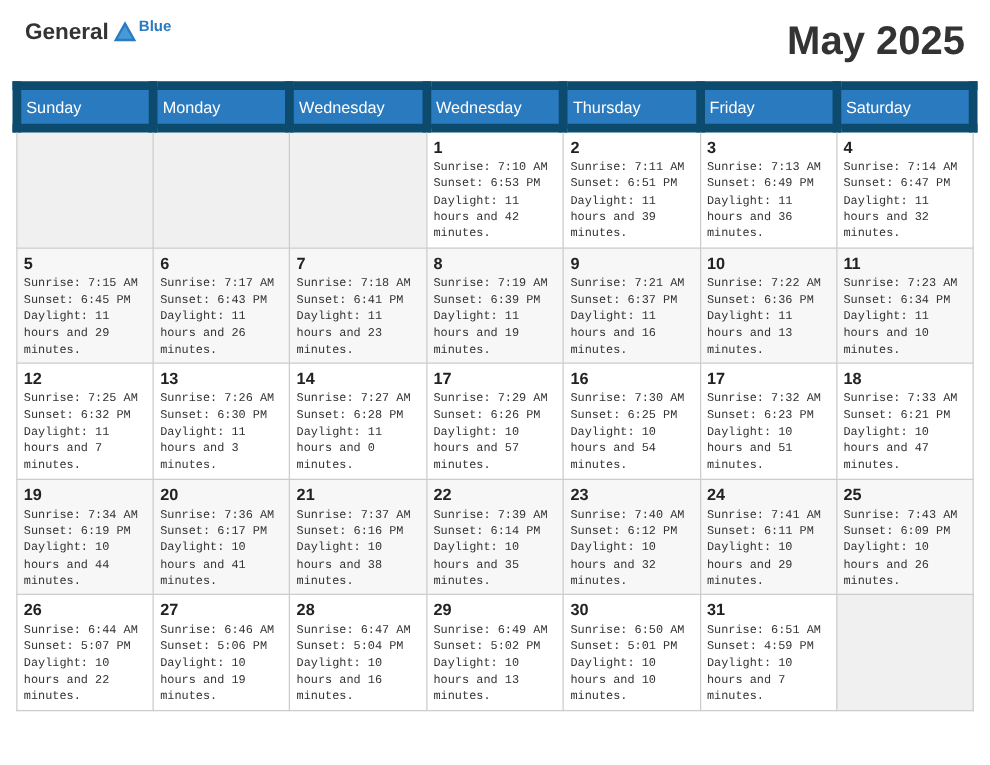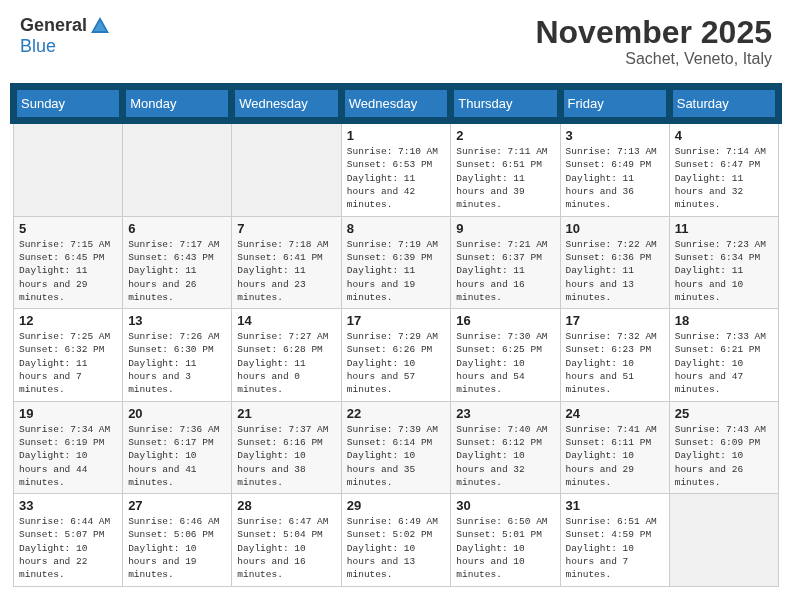--- a/index.html
+++ b/index.html
@@ -17,22 +17,22 @@
       margin-bottom: 10px;
       padding: 5px 10px;
     }
     .logo-text-general {
       font-size: 18px;
       font-weight: bold;
       color: #333;
       line-height: 1.1;
     }
     .logo-text-blue {
-      font-size: 18px;
-      font-weight: normal;
+      font-size: 12px;
+      font-weight: bold;
       color: #2a7abf;
       line-height: 1.1;
     }
     .logo-icon {
       width: 22px;
       height: 22px;
       margin-left: 2px;
     }
     .title-block {
       text-align: right;
@@ -84,21 +84,21 @@
       font-size: 9.5px;
       color: #333;
       line-height: 1.4;
       font-family: Liberation Mono, monospace;
     }
     .empty-cell {
       background: #f0f0f0 !important;
     }
     .logo-wrapper {
       display: flex;
-      flex-direction: column;
+      flex-direction: row;
       align-items: flex-start;
     }
     .logo-line1 {
       display: flex;
       align-items: center;
     }
   </style>
 </head>
 <body>
 
@@ -107,22 +107,21 @@
     <div class="logo-line1">
       <span class="logo-text-general">General</span>
       <svg class="logo-icon" viewBox="0 0 22 22">
         <polygon points="11,2 20,18 2,18" fill="#2a7abf"></polygon>
         <polygon points="11,6 17,16 5,16" fill="#5ab0e8" opacity="0.6"></polygon>
       </svg>
     </div>
     <span class="logo-text-blue">Blue</span>
   </div>
   <div class="title-block">
-    <div class="month-title">November 2025</div>
-    <div class="location-title">Sachet, Veneto, Italy</div>
+    <div class="month-title">May 2025</div>
   </div>
 </div>
 
 <table class="calendar">
   <thead>
     <tr>
     <th>Sunday</th>
         <th>Monday</th>
         <th>Wednesday</th>
         <th>Wednesday</th>
@@ -238,21 +237,21 @@
           <div class="day-number">24</div>
           <div class="day-info">Sunrise: 7:41 AM<br>Sunset: 6:11 PM<br>Daylight: 10 hours and 29 minutes.</div>
         </td>
         <td>
           <div class="day-number">25</div>
           <div class="day-info">Sunrise: 7:43 AM<br>Sunset: 6:09 PM<br>Daylight: 10 hours and 26 minutes.</div>
         </td>
       </tr>
       <tr>
         <td>
-          <div class="day-number">33</div>
+          <div class="day-number">26</div>
           <div class="day-info">Sunrise: 6:44 AM<br>Sunset: 5:07 PM<br>Daylight: 10 hours and 22 minutes.</div>
         </td>
         <td>
           <div class="day-number">27</div>
           <div class="day-info">Sunrise: 6:46 AM<br>Sunset: 5:06 PM<br>Daylight: 10 hours and 19 minutes.</div>
         </td>
         <td>
           <div class="day-number">28</div>
           <div class="day-info">Sunrise: 6:47 AM<br>Sunset: 5:04 PM<br>Daylight: 10 hours and 16 minutes.</div>
         </td>

